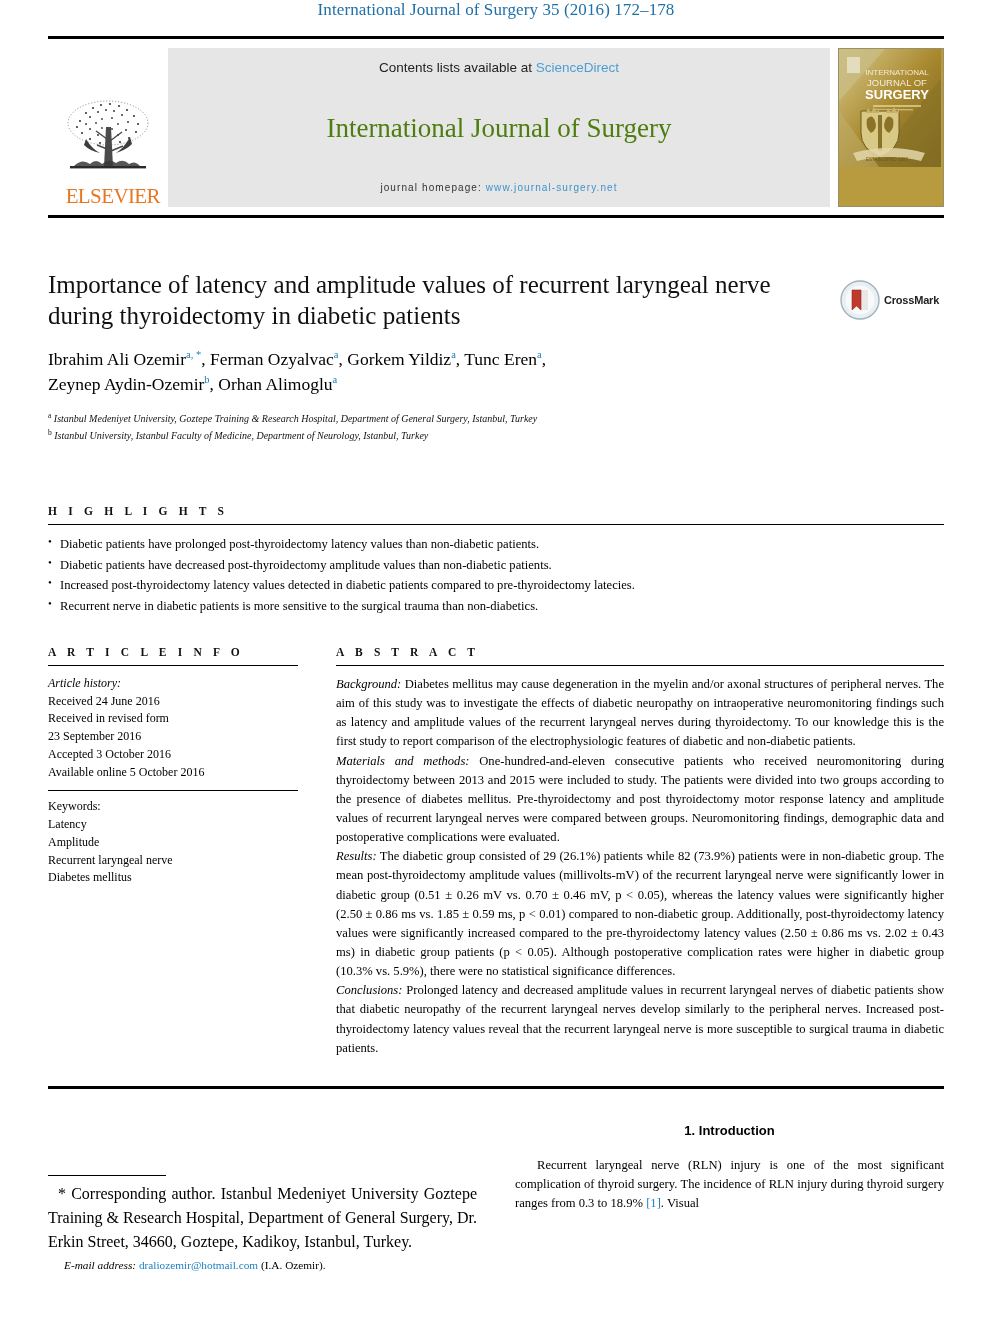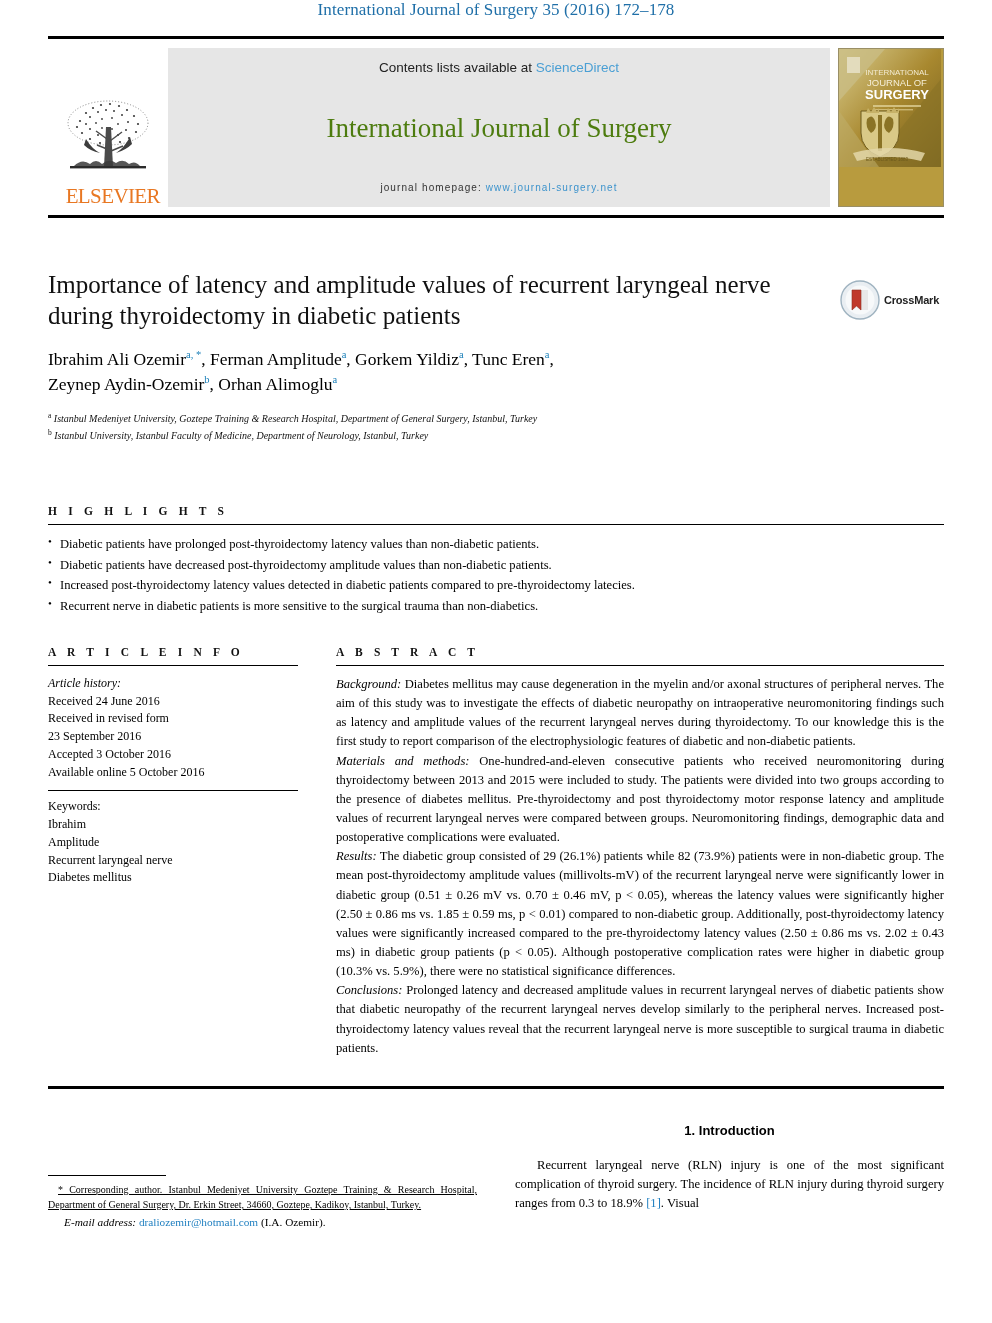--- a/index.html
+++ b/index.html
@@ -242,24 +242,23 @@
   .corr-note {
     margin-top: 52px;
   }
   .corr-rule {
     width: 118px;
     border: 0;
     border-top: 1px solid #000;
     margin: 0 0 6px 0;
   }
   .corr-text {
-    font-size: 10px;
+    font-size: 16px;
     line-height: 1.52;
     text-align: justify;
-    text-decoration: underline;
   }
   .corr-text .indent { padding-left: 10px; }
   .email-line {
     margin-top: 4px;
     font-size: 11.3px;
     padding-left: 16px;
   }
   .email-line .lbl { font-style: italic; }
   .link { color: #1f7fc0; margin-top: 16px; }
 
@@ -390,21 +389,21 @@
         <path d="M21 10 h7 v20 h-7 z" fill="#e8e8e8"></path>
         <path d="M12 10 h9 v20 l-4.5 -4 l-4.5 4 z" fill="none" stroke="#8e2b20" stroke-width="0.6"></path>
       </svg>
       <span class="crossmark-text">CrossMark</span>
     </div>
 
     <h1 class="paper-title">Importance of latency and amplitude values of recurrent laryngeal nerve during thyroidectomy in diabetic patients</h1>
 
     <div class="authors">
       <span><span>Ibrahim Ali Ozemir</span><sup>a, *</sup></span>,
-      <span><span>Ferman Amplitude</span><sup>a</sup></span>,
+      <span><span>Ferman Ozyalvac</span><sup>a</sup></span>,
       <span><span>Gorkem Yildiz</span><sup>a</sup></span>,
       <span><span>Tunc Eren</span><sup>a</sup></span>,<br>
       <span><span>Zeynep Aydin-Ozemir</span><sup>b</sup></span>,
       <span><span>Orhan Alimoglu</span><sup>a</sup></span>
     </div>
 
     <div class="affiliations">
       <div><sup>a</sup> <span>Istanbul Medeniyet University, Goztepe Training &amp; Research Hospital, Department of General Surgery, Istanbul, Turkey</span></div>
       <div><sup>b</sup> <span>Istanbul University, Istanbul Faculty of Medicine, Department of Neurology, Istanbul, Turkey</span></div>
     </div>
@@ -430,21 +429,21 @@
         <div class="it">Article history:</div>
         <div>Received 24 June 2016</div>
         <div>Received in revised form</div>
         <div>23 September 2016</div>
         <div>Accepted 3 October 2016</div>
         <div>Available online 5 October 2016</div>
       </div>
       <hr class="rule-thin">
       <div class="kw-block">
         <div class="it">Keywords:</div>
-        <div>Ibrahim</div>
+        <div>Latency</div>
         <div>Amplitude</div>
         <div>Recurrent laryngeal nerve</div>
         <div>Diabetes mellitus</div>
       </div>
     </div>
 
     <div class="col-abs">
       <div class="sec-head">A B S T R A C T</div>
       <hr class="rule">
       <div class="abs-body">

